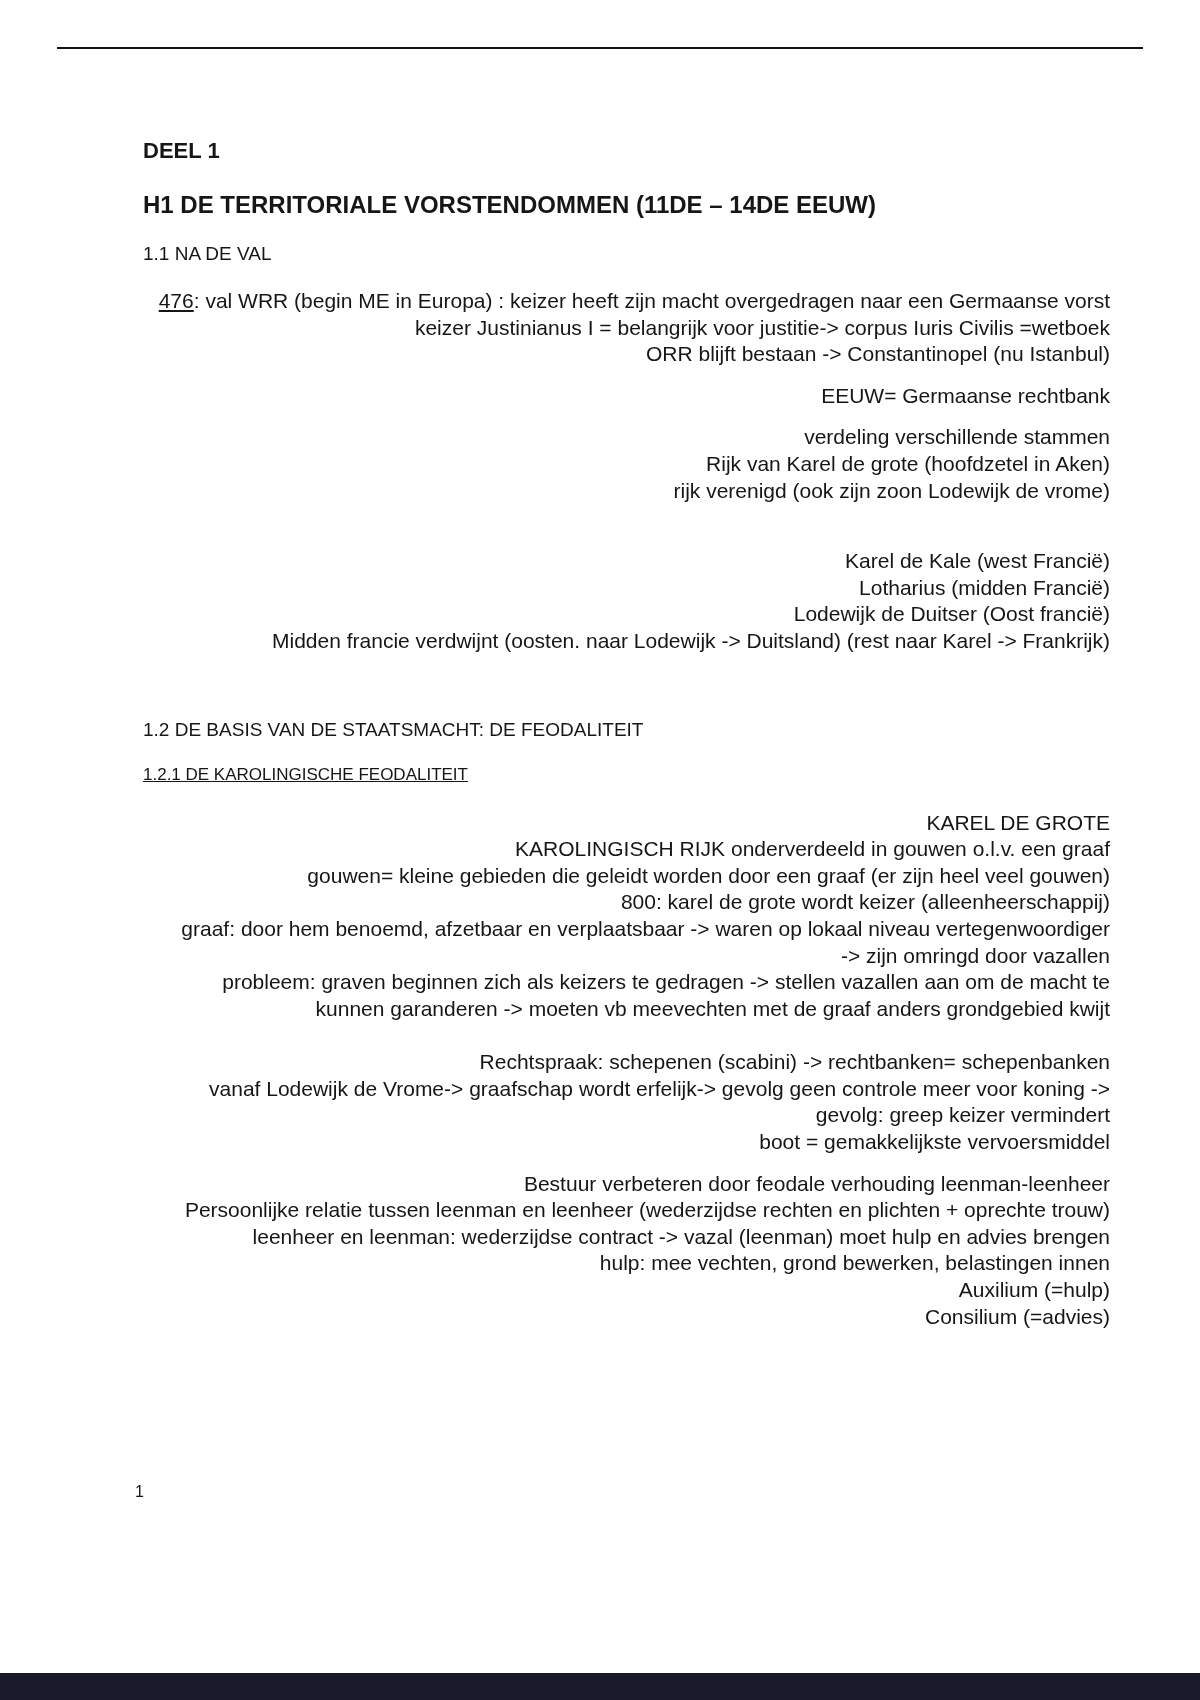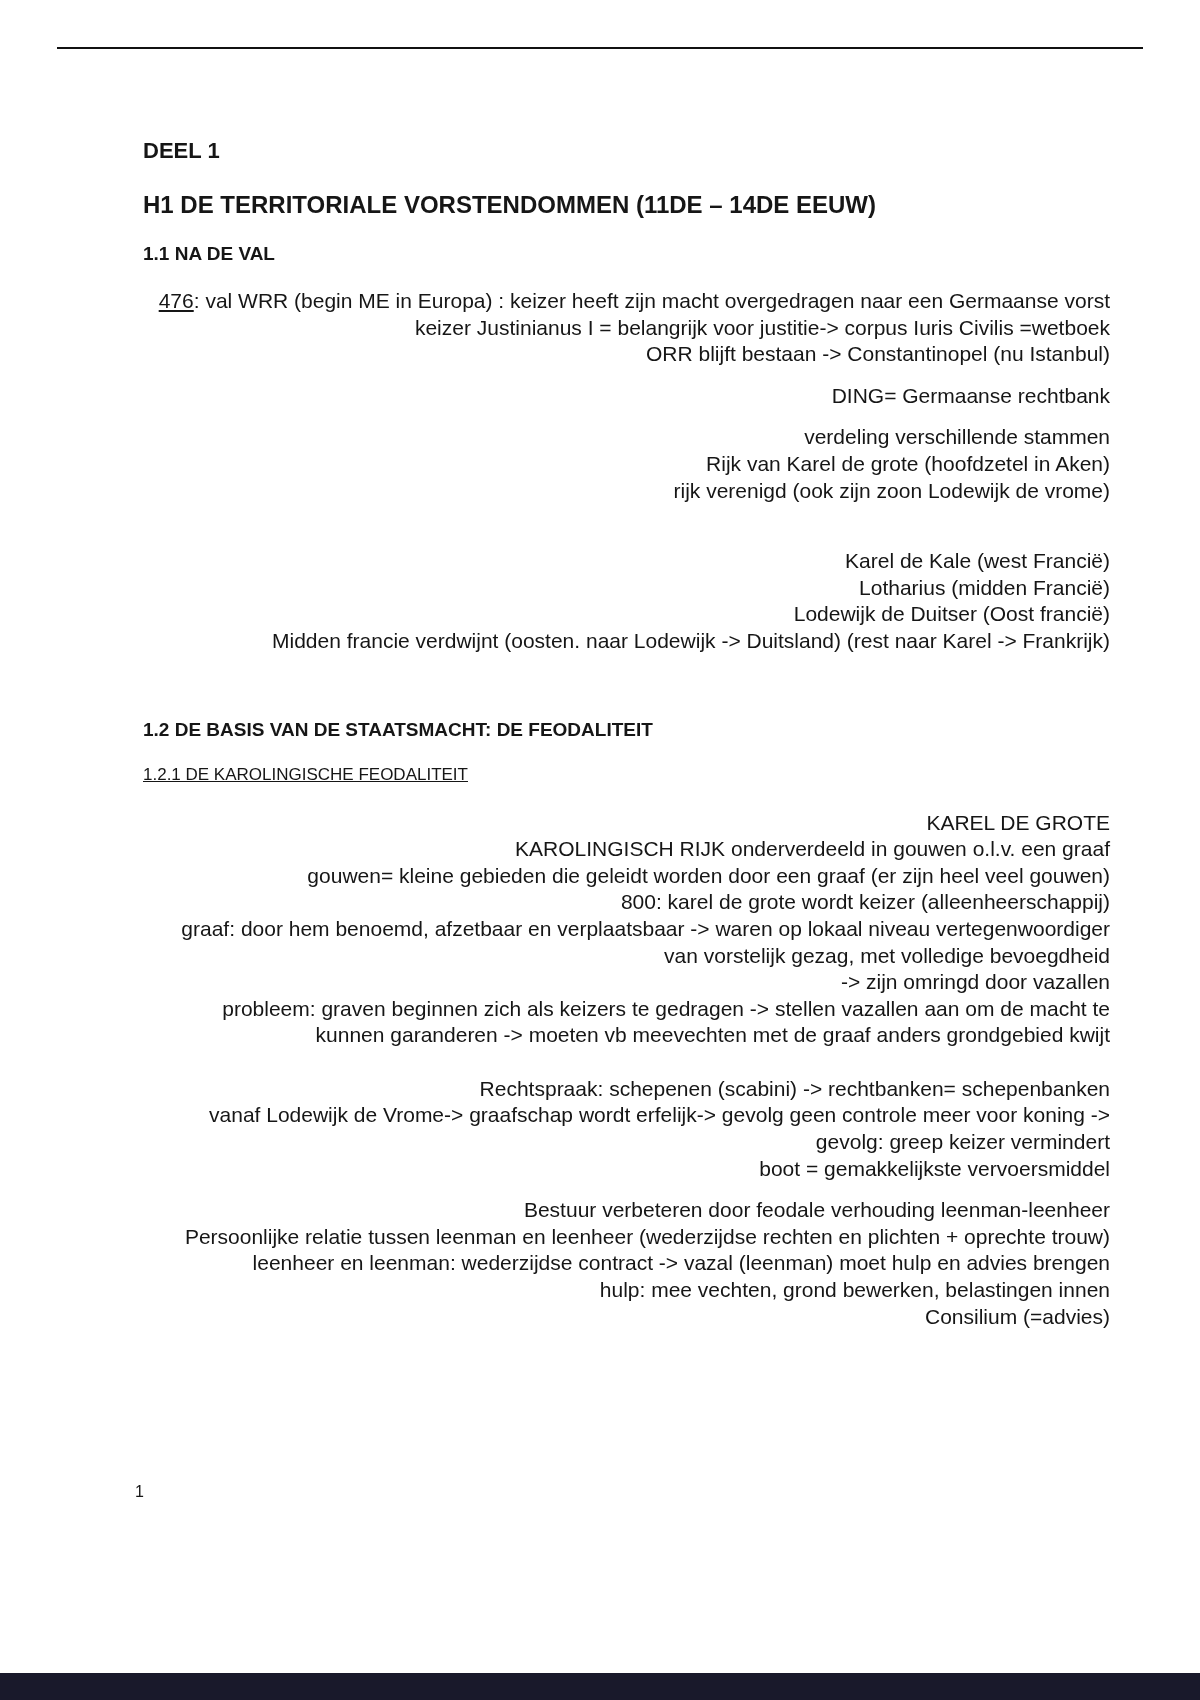--- a/index.html
+++ b/index.html
@@ -38,21 +38,21 @@
   }
   .h-chapter {
     font-size: 24px;
     font-weight: 700;
     line-height: 29px;
     margin: 0 0 23px 0;
     white-space: pre;
   }
   .h-section {
     font-size: 19px;
-    font-weight: 700;
+    font-weight: 400;
     line-height: 24px;
     margin: 0 0 22px 0;
     white-space: pre;
   }
   .h-sub {
     font-size: 17px;
     font-weight: 400;
     text-decoration: underline;
     line-height: 22px;
     margin: 0 0 24px 0;
@@ -97,21 +97,21 @@
   <div class="content" id="doc-content">
       <div class="h-deel">DEEL 1</div>
       <div class="h-chapter">H1 DE TERRITORIALE VORSTENDOMMEN (11DE – 14DE EEUW)</div>
       <div class="h-section">1.1 NA DE VAL</div>
       <div class="para">
         <div class="line"><span class="ul">476</span>: val WRR (begin ME in Europa) : keizer heeft zijn macht overgedragen naar een Germaanse vorst</div>
         <div class="line"> keizer Justinianus I = belangrijk voor justitie-&gt; corpus Iuris Civilis =wetboek</div>
         <div class="line">ORR blijft bestaan -&gt; Constantinopel (nu Istanbul)</div>
       </div>
       <div class="para">
-        <div class="line">DING= Germaanse rechtbank</div>
+        <div class="line">EEUW= Germaanse rechtbank</div>
       </div>
       <div class="para">
         <div class="line">verdeling verschillende stammen</div>
         <div class="line">Rijk van Karel de grote (hoofdzetel in Aken)</div>
         <div class="line">rijk verenigd (ook zijn zoon Lodewijk de vrome)</div>
       </div>
       <div class="spacer" style="height: 29px;"></div>
       <div class="para">
         <div class="line">Karel de Kale (west Francië)</div>
         <div class="line">Lotharius (midden Francië)</div>
@@ -120,35 +120,35 @@
       </div>
       <div class="spacer" style="height: 48px;"></div>
       <div class="h-section">1.2 DE BASIS VAN DE STAATSMACHT: DE FEODALITEIT</div>
       <div class="h-sub">1.2.1 DE KAROLINGISCHE FEODALITEIT</div>
       <div class="para">
         <div class="line">KAREL DE GROTE</div>
         <div class="line">KAROLINGISCH RIJK onderverdeeld in gouwen o.l.v. een graaf</div>
         <div class="line">gouwen= kleine gebieden die geleidt worden door een graaf (er zijn heel veel gouwen)</div>
         <div class="line">800: karel de grote wordt keizer (alleenheerschappij)</div>
         <div class="line">graaf: door hem benoemd, afzetbaar en verplaatsbaar -&gt; waren op lokaal niveau vertegenwoordiger</div>
-        <div class="line">van vorstelijk gezag, met volledige bevoegdheid</div>
         <div class="line">-&gt; zijn omringd door vazallen</div>
         <div class="line">probleem: graven beginnen zich als keizers te gedragen -&gt; stellen vazallen aan om de macht te</div>
         <div class="line">kunnen garanderen -&gt; moeten vb meevechten met de graaf anders grondgebied kwijt</div>
       </div>
       <div class="spacer" style="height: 12px;"></div>
       <div class="para">
         <div class="line">Rechtspraak: schepenen (scabini) -&gt; rechtbanken= schepenbanken</div>
         <div class="line">vanaf Lodewijk de Vrome-&gt; graafschap wordt erfelijk-&gt; gevolg geen controle meer voor koning -&gt;</div>
         <div class="line">gevolg: greep keizer vermindert</div>
         <div class="line">boot = gemakkelijkste vervoersmiddel</div>
       </div>
       <div class="para">
         <div class="line">Bestuur verbeteren door feodale verhouding leenman-leenheer</div>
         <div class="line">Persoonlijke relatie tussen leenman en leenheer (wederzijdse rechten en plichten + oprechte trouw)</div>
         <div class="line">leenheer en leenman: wederzijdse contract -&gt; vazal (leenman) moet hulp en advies brengen</div>
         <div class="line">hulp: mee vechten, grond bewerken, belastingen innen</div>
+        <div class="line">Auxilium (=hulp)</div>
         <div class="line">Consilium (=advies)</div>
       </div>
     </div>
   <div class="page-number">1</div>
   <div class="bottom-bar" id="footer-bar" style="background: rgb(25, 25, 43);"></div>
 </div>
 
 </body></html>

